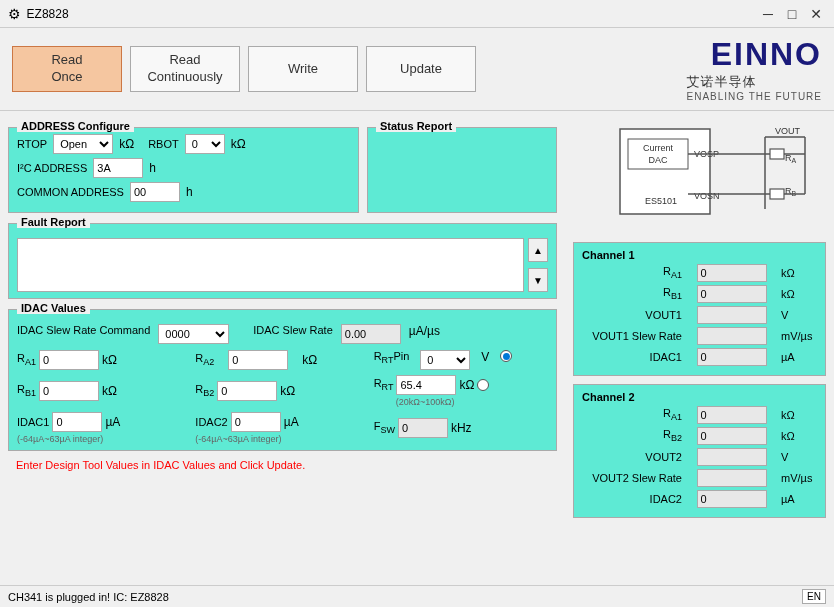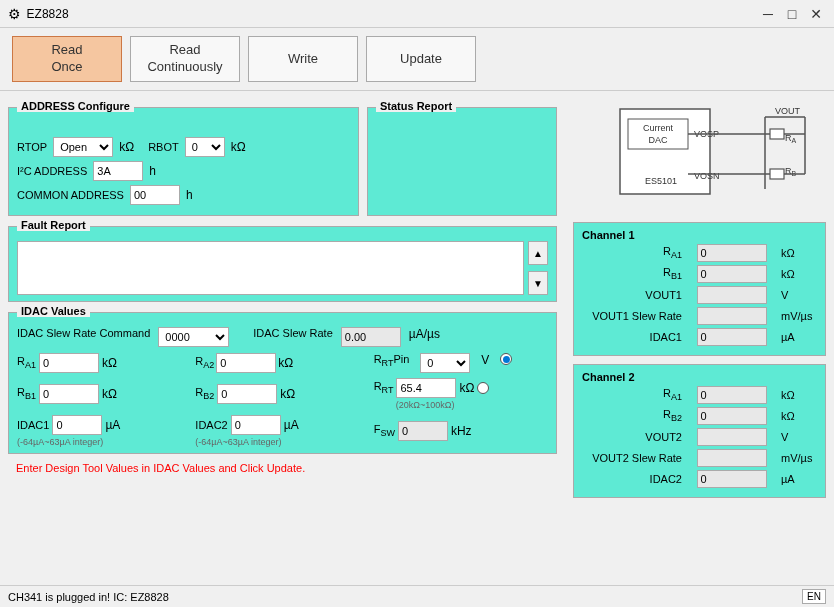--- a/index.html
+++ b/index.html
@@ -270,31 +270,38 @@
 
   <div class="toolbar">
     <div class="toolbar-buttons">
       <button class="btn-toolbar btn-orange" style="white-space:pre-line;">Read
 Once</button>
       <button class="btn-toolbar" style="white-space:pre-line;">Read
 Continuously</button>
       <button class="btn-toolbar">Write</button>
       <button class="btn-toolbar">Update</button>
     </div>
+    <div class="logo-area">
+      <div class="logo-einno">EINNO</div>
+      <div style="display:flex;align-items:center;gap:6px;">
+        <div class="logo-sub">艾诺半导体</div>
+      </div>
+      <div class="logo-tag">ENABLING THE FUTURE</div>
+    </div>
   </div>
 
   <div class="main-content">
 
     <div class="left-panel">
 
       <div style="display:flex;gap:8px;">
 
         <div class="group-box" style="flex:1;margin-top:8px;">
           <span class="group-box-title">ADDRESS Configure</span>
-          <div class="row" style="margin-top:23px;">
+          <div class="row" style="margin-top:0;">
             <label>RTOP</label>
             <select class="input-field w60">
               <option>Open</option><option>1</option><option>2</option><option>5</option><option>10</option>
             </select>
             <span>kΩ</span>
             <label style="margin-left:8px;">RBOT</label>
             <select class="input-field w40">
               <option>0</option><option>1</option><option>2</option>
             </select>
             <span>kΩ</span>
@@ -343,21 +350,21 @@
           </div>
 
           <div style="display:grid;grid-template-columns:1fr 1fr 1fr;gap:5px 4px;">
 
             <div style="display:flex;align-items:center;gap:3px;">
               <label>R<span class="subscript">A1</span></label>
               <input class="input-field w60" value="0" style="">
               <span>kΩ</span>
             </div>
 
-            <div style="display:flex;align-items:center;gap:2px;">
+            <div style="display:flex;align-items:center;gap:14px;">
               <label>R<span class="subscript">A2</span></label>
               <input class="input-field w60" value="0" style="">
               <span>kΩ</span>
             </div>
 
             <div style="display:flex;gap:11px;">
               <label>R<span class="subscript">RT</span>Pin</label>
               <select class="input-field w50">
                 <option>0</option><option>1</option><option>2</option>
               </select>

